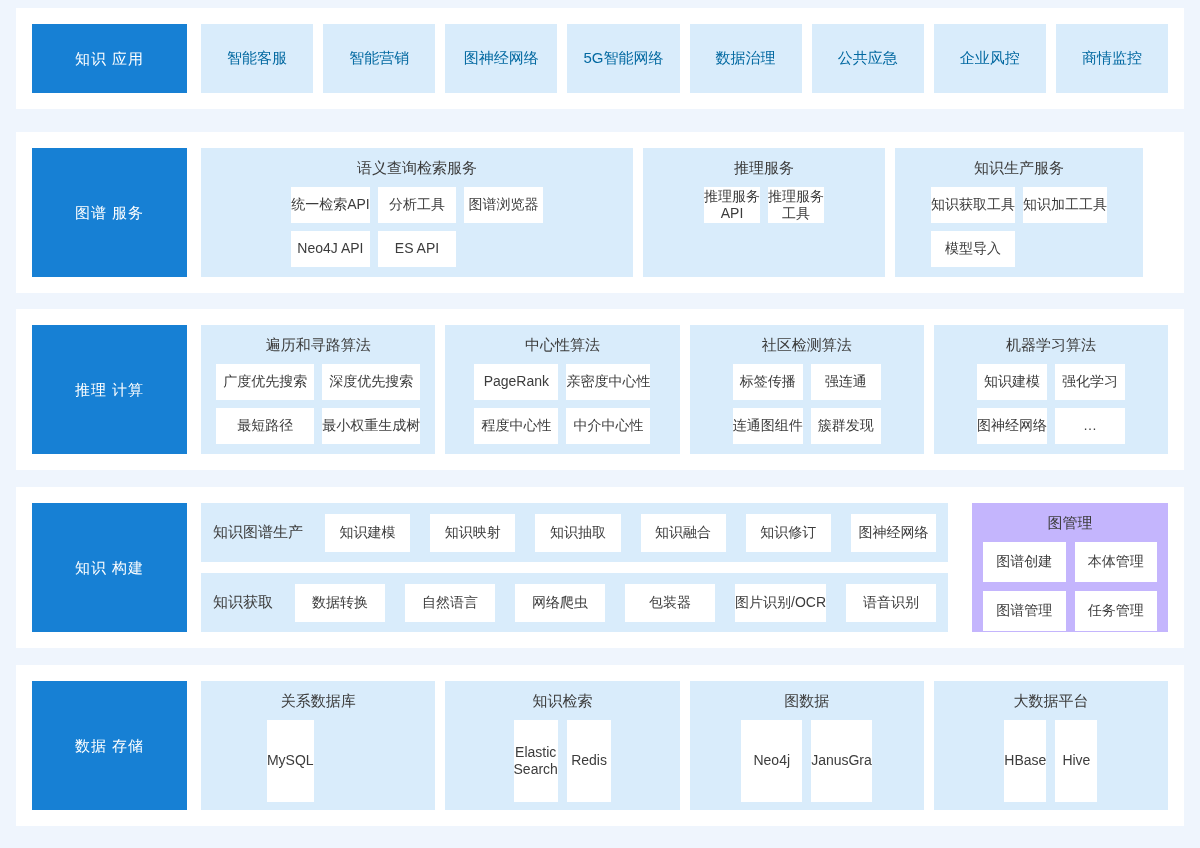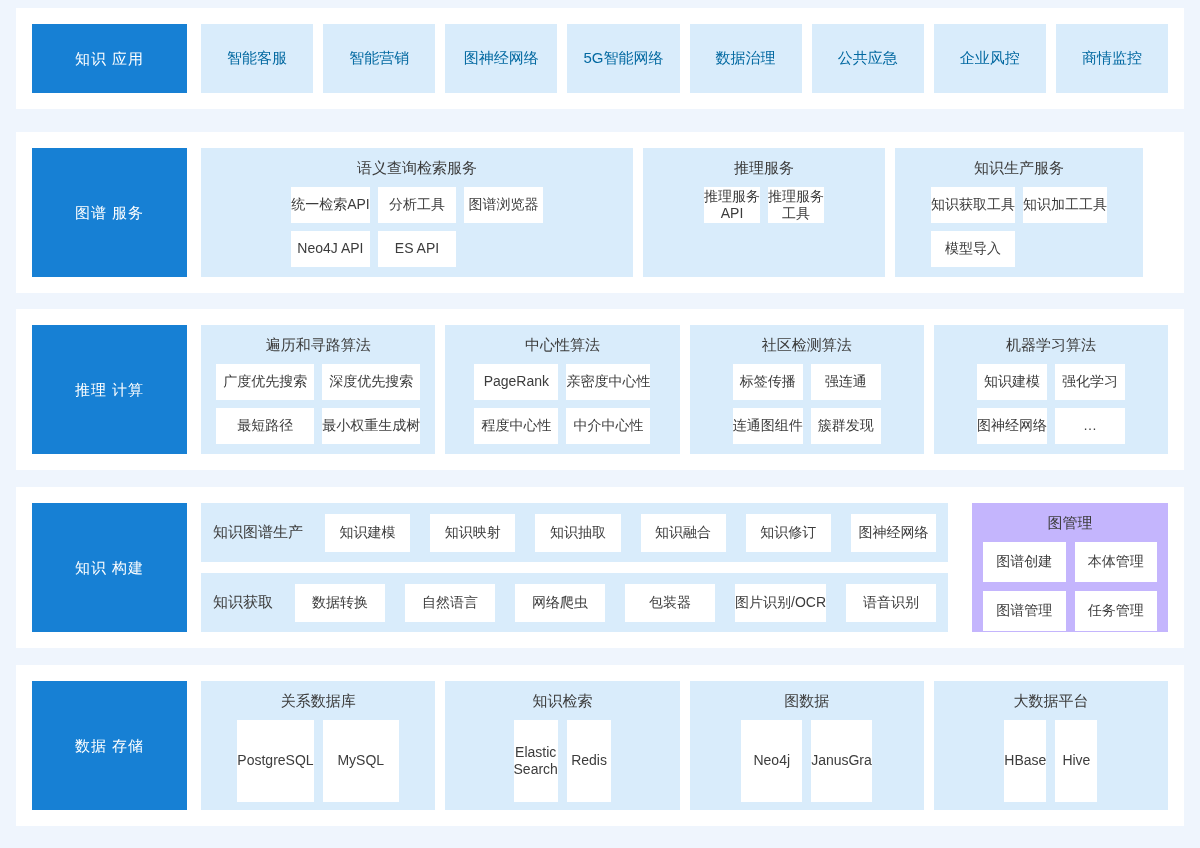--- a/index.html
+++ b/index.html
@@ -318,21 +318,20 @@
   </section>
 
   <section class="band band--storage">
     <div class="stage">数据
 存储</div>
     <div class="groups">
 
       <div class="group">
         <div class="group-title">关系数据库</div>
         <div class="group-grid cols-2">
-          <div class="cell">PostgreSQL</div>
           <div class="cell">MySQL</div>
         </div>
       </div>
 
       <div class="group">
         <div class="group-title">知识检索</div>
         <div class="group-grid cols-2">
           <div class="cell">Elastic
 Search</div>
           <div class="cell">Redis</div>

